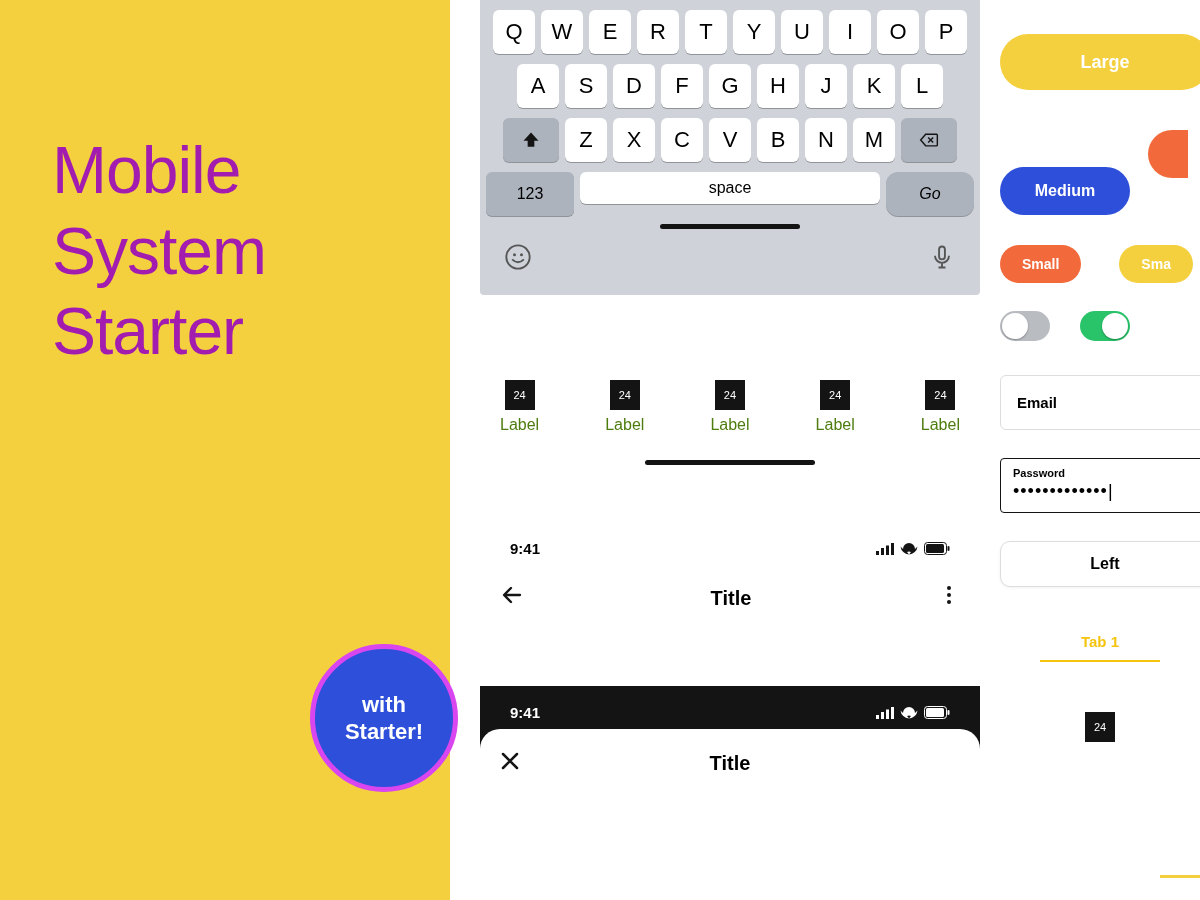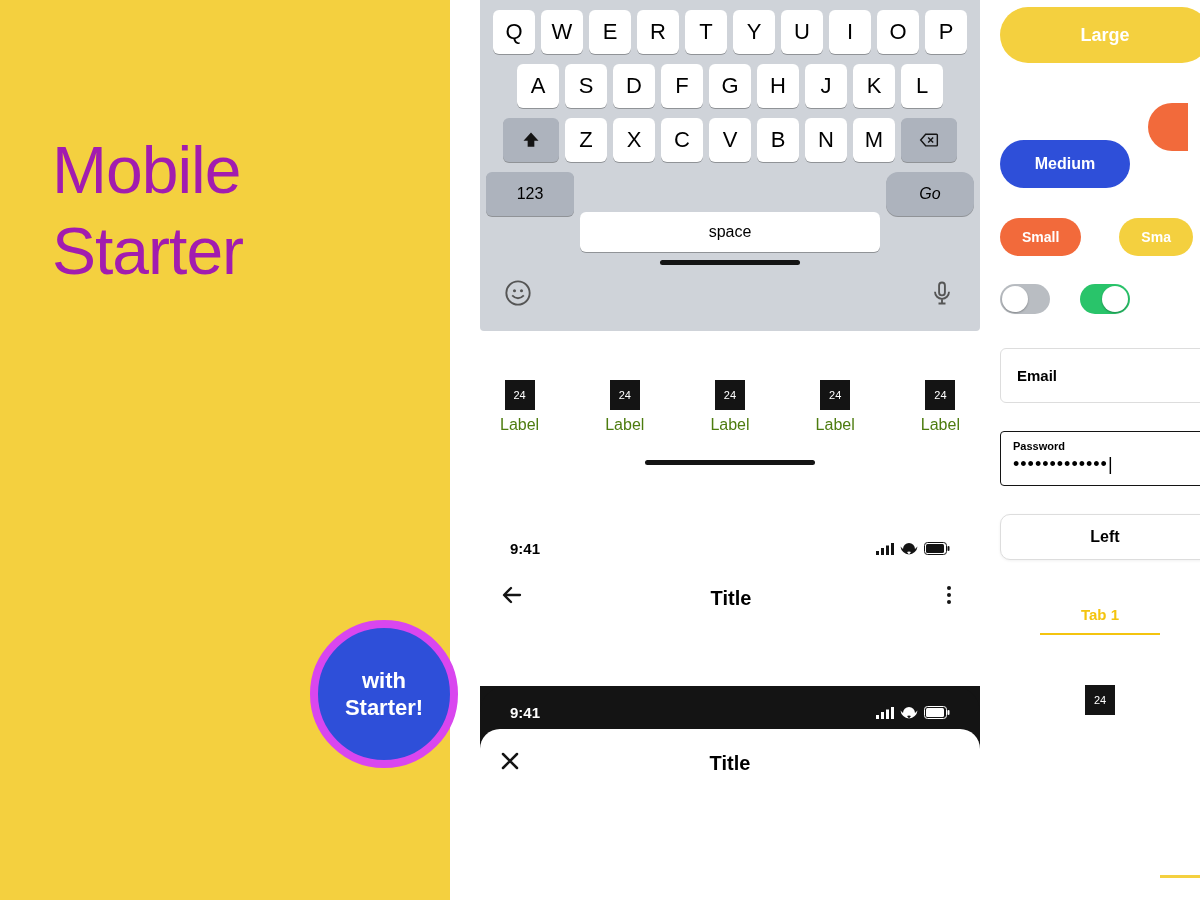--- a/index.html
+++ b/index.html
@@ -3,34 +3,34 @@
 <meta charset="utf-8">
 <style>
 * { box-sizing: border-box; margin: 0; padding: 0; }
 body { width: 1200px; height: 900px; overflow: hidden; font-family: -apple-system, BlinkMacSystemFont, "Segoe UI", Helvetica, Arial, sans-serif; background: #fff; position: relative; }
 
 
 .left-panel { position: absolute; left: 0; top: 0; width: 450px; height: 900px; background: #f4d03f; }
 .title { position: absolute; left: 52px; top: 130px; font-size: 66px; line-height: 1.22; font-weight: 450; color: #a21caf; letter-spacing: -1px; }
 .byline { position: absolute; left: 52px; top: 686px; font-size: 28px; color: #141414; }
 .byline b { font-weight: 700; }
-.badge { position: absolute; left: 310px; top: 620px; width: 148px; height: 148px; border-radius: 50%; background: #2e4fd9; border: 8px solid #d946ef; color: #fff; display: flex; align-items: center; justify-content: center; text-align: center; font-size: 22px; font-weight: 600; line-height: 1.25; }
+.badge { position: absolute; left: 310px; top: 644px; width: 148px; height: 148px; border-radius: 50%; background: #2e4fd9; border: 5px solid #d946ef; color: #fff; display: flex; align-items: center; justify-content: center; text-align: center; font-size: 22px; font-weight: 600; line-height: 1.25; }
 
 
 .center { position: absolute; left: 480px; top: 0; width: 500px; height: 900px; }
 
 
 .keyboard { position: absolute; left: 0; top: 0; width: 500px; background: #cfd3d9; padding: 10px 6px 6px; border-radius: 0 0 4px 4px; }
 .krow { display: flex; justify-content: center; gap: 6px; margin-bottom: 10px; }
 .key { background: #fff; border-radius: 6px; height: 44px; width: 42px; display: flex; align-items: center; justify-content: center; font-size: 22px; box-shadow: 0 1px 0 rgba(0,0,0,.3); }
 .key-wide { background: #adb3bd; width: 56px; font-size: 22px; }
 .shift svg, .backspace svg { width: 20px; height: 20px; }
 .bottom-row { display: flex; gap: 6px; margin-bottom: 8px; }
 .key-123 { background: #adb3bd; width: 88px; font-size: 16px; border-radius: 6px; height: 44px; display: flex; align-items: center; justify-content: center; box-shadow: 0 1px 0 rgba(0,0,0,.3); }
-.key-space { background: #fff; flex: 1; font-size: 16px; border-radius: 6px; height: 40px; display: flex; align-items: center; justify-content: center; box-shadow: 0 1px 0 rgba(0,0,0,.3); margin-top: 40px; }
+.key-space { background: #fff; flex: 1; font-size: 16px; border-radius: 6px; height: 32px; display: flex; align-items: center; justify-content: center; box-shadow: 0 1px 0 rgba(0,0,0,.3); }
 .key-go { background: #adb3bd; width: 88px; font-size: 16px; border-radius: 12px; height: 44px; display: flex; align-items: center; justify-content: center; box-shadow: 0 1px 0 rgba(0,0,0,.3); font-style: italic; }
 .kb-handle { width: 140px; height: 5px; background: #141414; border-radius: 3px; margin: 0 auto 10px; }
 .kb-footer { display: flex; justify-content: space-between; padding: 4px 18px 14px; }
 .kb-footer svg { width: 28px; height: 28px; fill: #555; }
 
 
 .tabbar { position: absolute; top: 380px; left: 20px; right: 20px; display: flex; justify-content: space-between; }
 .tab-item { display: flex; flex-direction: column; align-items: center; gap: 6px; }
 .square24 { width: 30px; height: 30px; background: #141414; color: #fff; font-size: 11px; display: flex; align-items: center; justify-content: center; }
 .tab-lbl { font-size: 16px; color: #4d7c0f; }
@@ -44,21 +44,21 @@
 .nav-title { font-size: 20px; font-weight: 700; }
 .nav-icon { font-size: 22px; font-weight: 700; }
 
 
 .darkbar { position: absolute; top: 686px; left: 0; right: 0; }
 .dark-status { background: #141414; color: #fff; border-radius: 26px 26px 0 0; padding: 18px 30px 12px; display: flex; justify-content: space-between; align-items: center; font-size: 15px; font-weight: 600; }
 .dark-sheet { background: #fff; border-radius: 20px 20px 0 0; margin-top: -4px; padding: 22px 20px 0; display: flex; justify-content: space-between; align-items: center; position: relative; }
 .dark-wrap { background: #141414; padding-bottom: 0; }
 
 
-.right { position: absolute; left: 1000px; top: 0; width: 200px; height: 900px; padding-top: 7px; }
+.right { position: absolute; left: 1000px; top: 0; width: 200px; height: 900px; padding-top: 34px; }
 .btn { border-radius: 28px; color: #fff; font-weight: 700; display: flex; align-items: center; justify-content: center; }
 .btn-large { background: #f4d03f; width: 210px; height: 56px; font-size: 18px; margin-bottom: 40px; }
 .btn-med-row { display: flex; gap: 18px; margin-bottom: 30px; }
 .btn-medium { background: #2e4fd9; width: 130px; height: 48px; font-size: 16px; margin-top: 37px; }
 .btn-orange-sliver { background: #f26a3b; width: 40px; height: 48px; border-radius: 28px 0 0 28px; }
 .btn-small-row { display: flex; gap: 38px; margin-bottom: 28px; }
 .btn-small { height: 38px; font-size: 14px; padding: 0 22px; }
 .bs-orange { background: #f26a3b; }
 .bs-yellow { background: #f4d03f; }
 
@@ -78,20 +78,21 @@
 .r-yellowline { position: absolute; right: 0; bottom: 22px; width: 40px; height: 3px; background: #f4d03f; }
 
 .signal svg, .wifi svg, .battery svg { display:block; }
 </style>
 </head>
 <body>
 
 <div class="left-panel">
   <div class="title">
     <div>Mobile</div>
+    <div>System</div>
     <div>Starter</div>
   </div>
   <div class="badge">
     <div>
       <div>with</div>
       <div>Starter!</div>
     </div>
   </div>
 </div>
 

